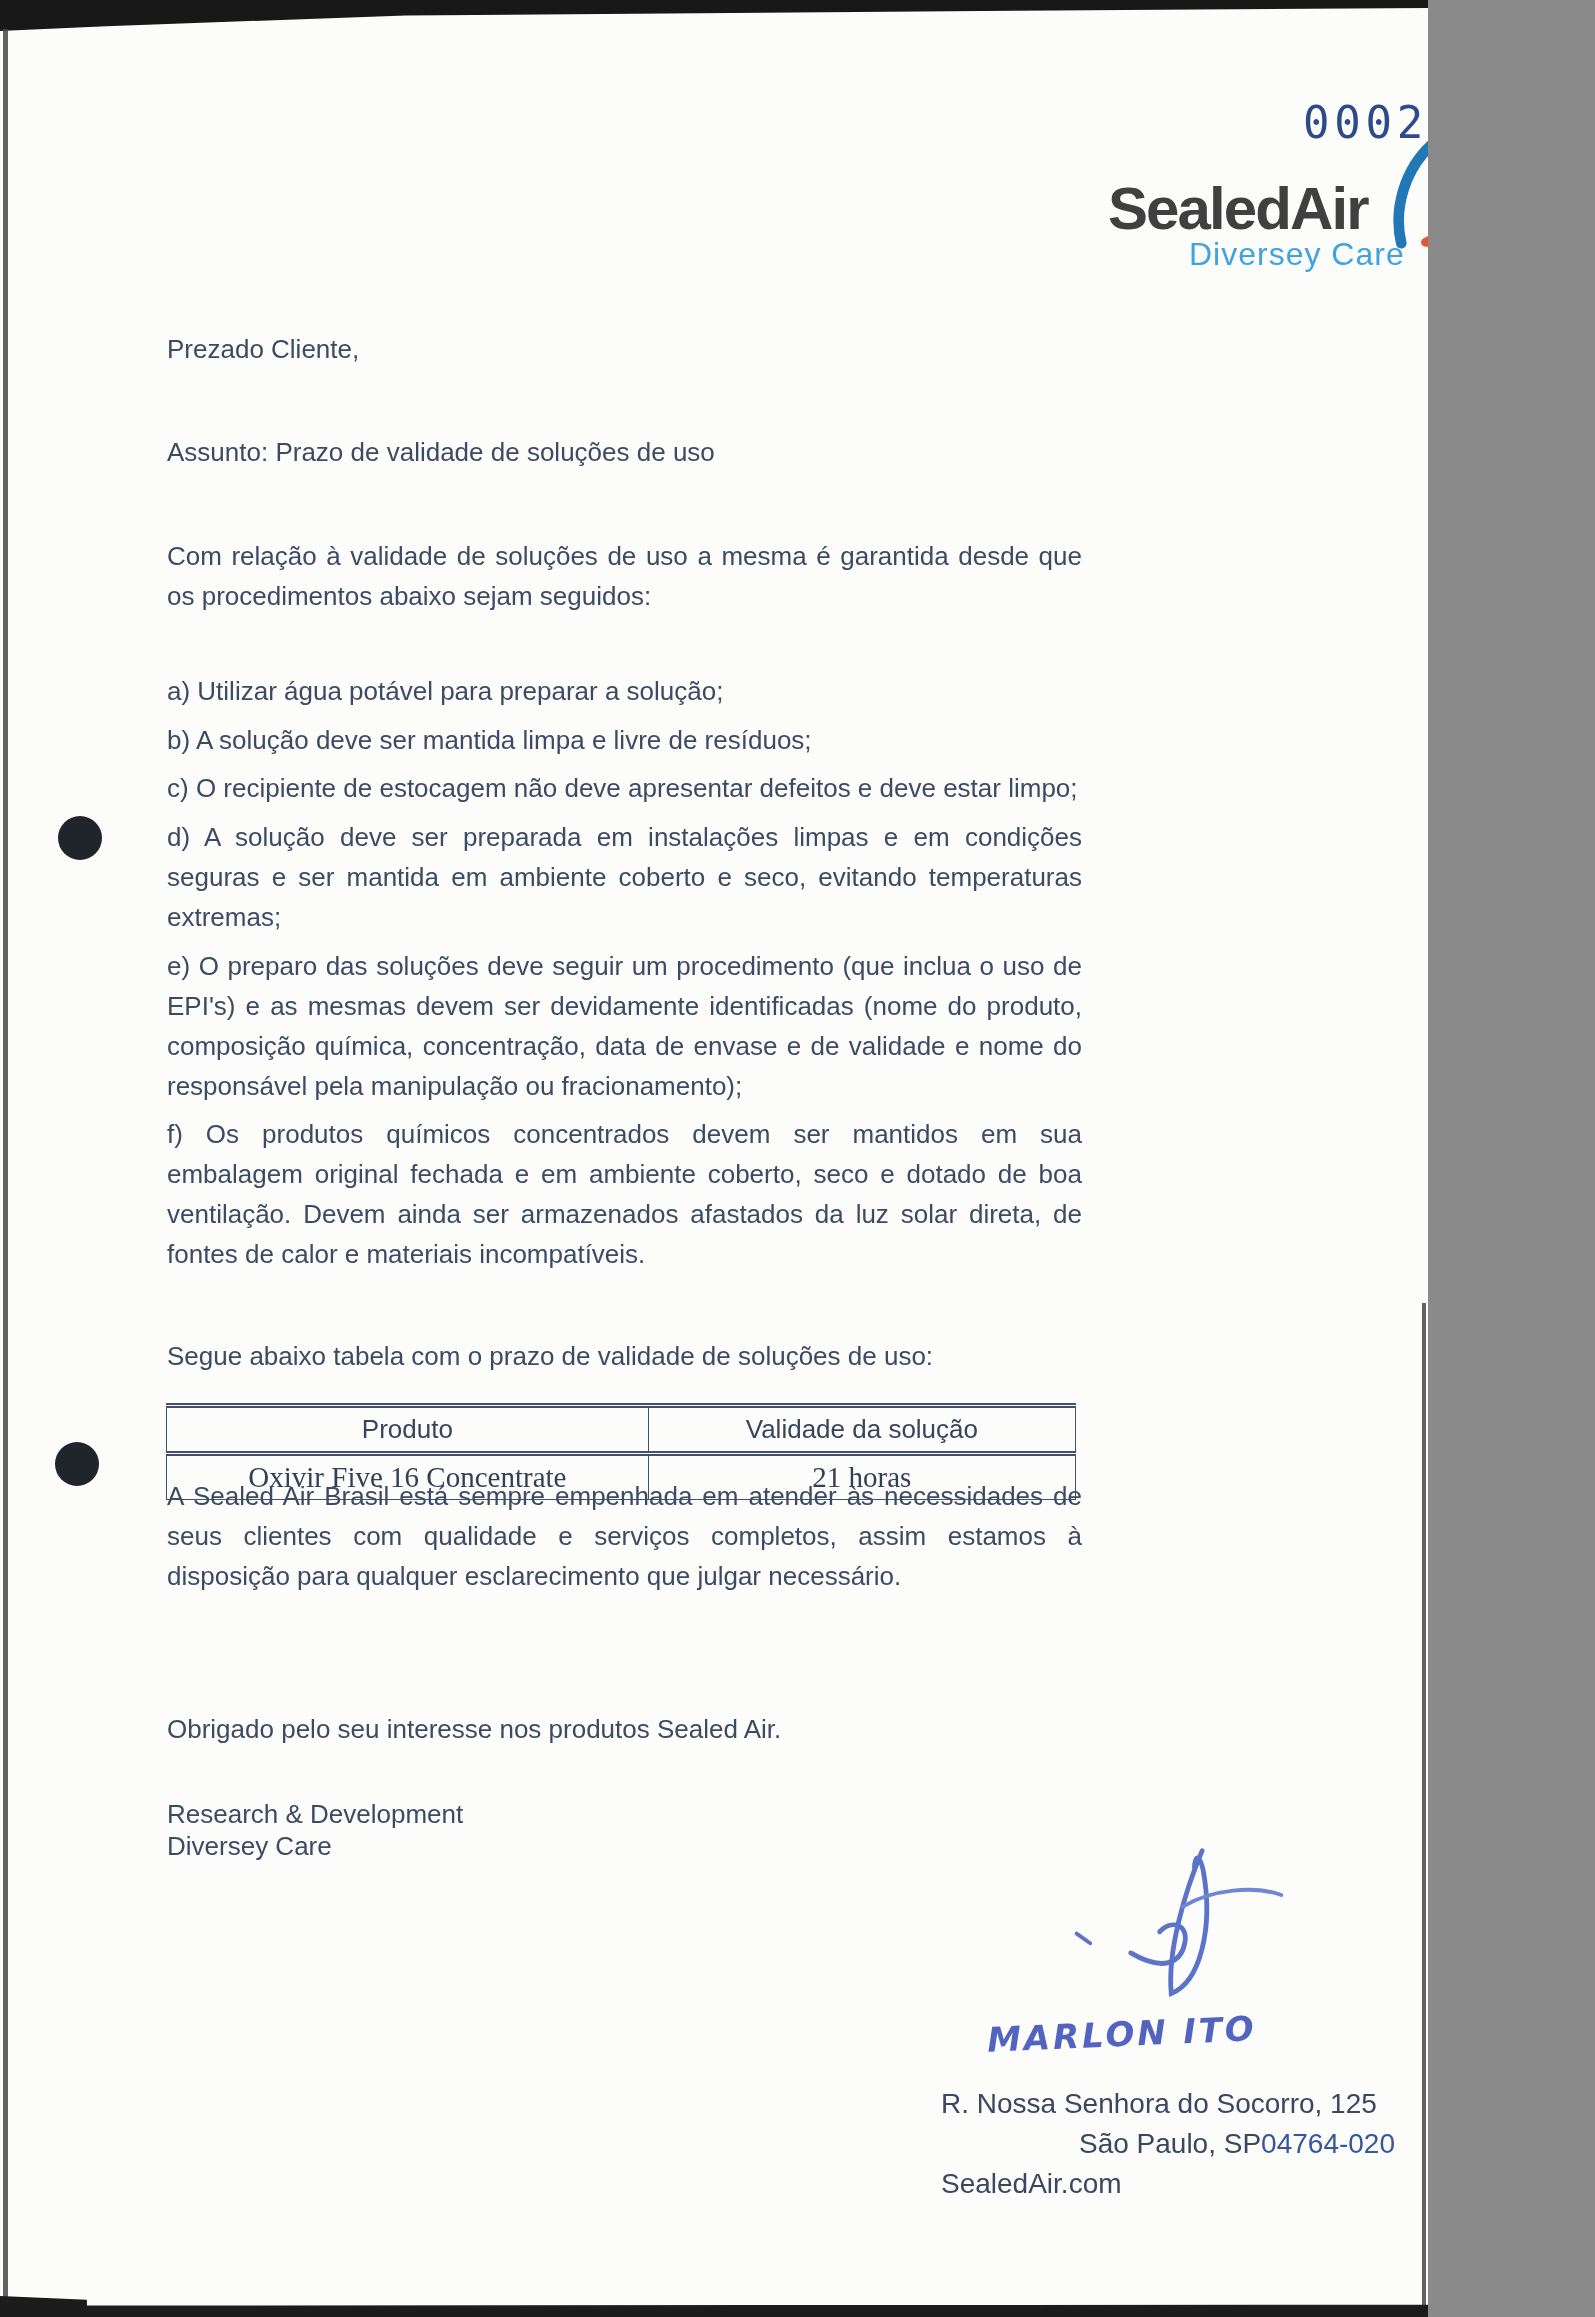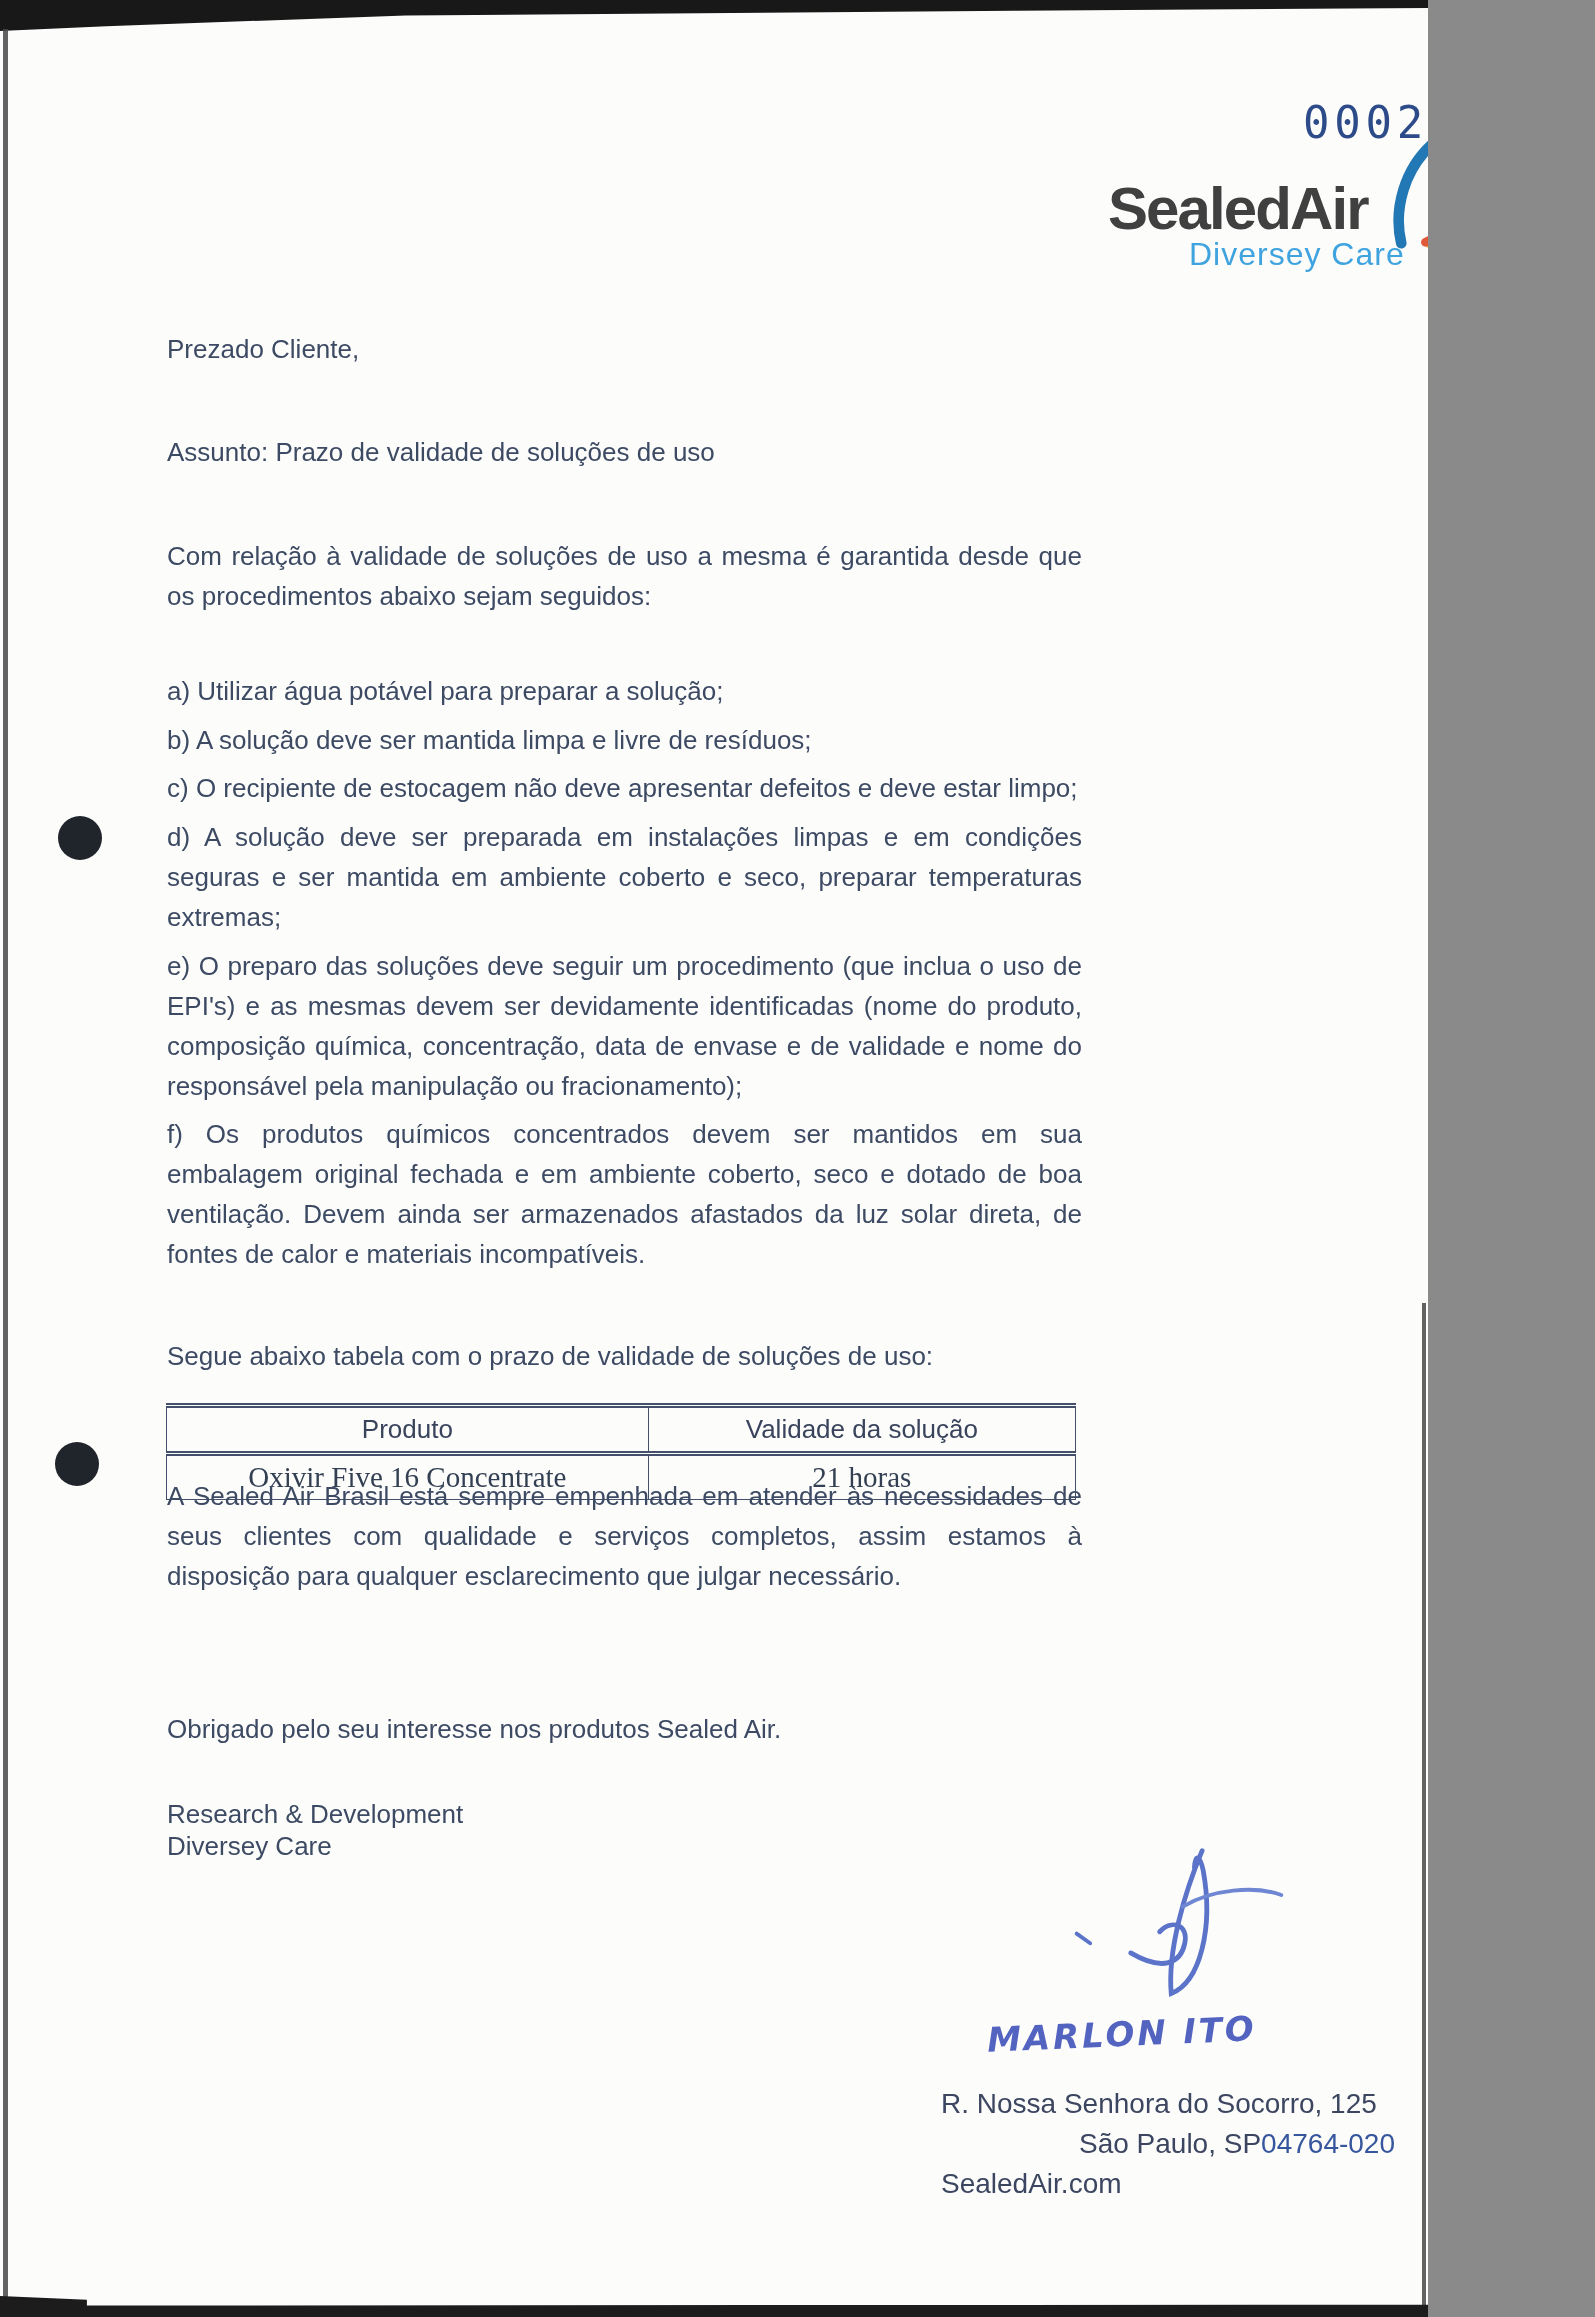--- a/index.html
+++ b/index.html
@@ -109,21 +109,21 @@
   </div>
 
   <div class="tx greeting">Prezado Cliente,</div>
   <div class="tx subject">Assunto: Prazo de validade de soluções de uso</div>
   <div class="tx intro">Com relação à validade de soluções de uso a mesma é garantida desde que os procedimentos abaixo sejam seguidos:</div>
 
   <div class="tx items">
     <p>a) Utilizar água potável para preparar a solução;</p>
     <p>b) A solução deve ser mantida limpa e livre de resíduos;</p>
     <p>c) O recipiente de estocagem não deve apresentar defeitos e deve estar limpo;</p>
-    <p>d) A solução deve ser preparada em instalações limpas e em condições seguras e ser mantida em ambiente coberto e seco, preparar temperaturas extremas;</p>
+    <p>d) A solução deve ser preparada em instalações limpas e em condições seguras e ser mantida em ambiente coberto e seco, evitando temperaturas extremas;</p>
     <p>e) O preparo das soluções deve seguir um procedimento (que inclua o uso de EPI's) e as mesmas devem ser devidamente identificadas (nome do produto, composição química, concentração, data de envase e de validade e nome do responsável pela manipulação ou fracionamento);</p>
     <p>f) Os produtos químicos concentrados devem ser mantidos em sua embalagem original fechada e em ambiente coberto, seco e dotado de boa ventilação. Devem ainda ser armazenados afastados da luz solar direta, de fontes de calor e materiais incompatíveis.</p>
   </div>
 
   <div class="tx table-intro">Segue abaixo tabela com o prazo de validade de soluções de uso:</div>
 
   <table class="validity">
     <tbody>
       <tr class="hdr">
         <td class="c1">Produto</td>

